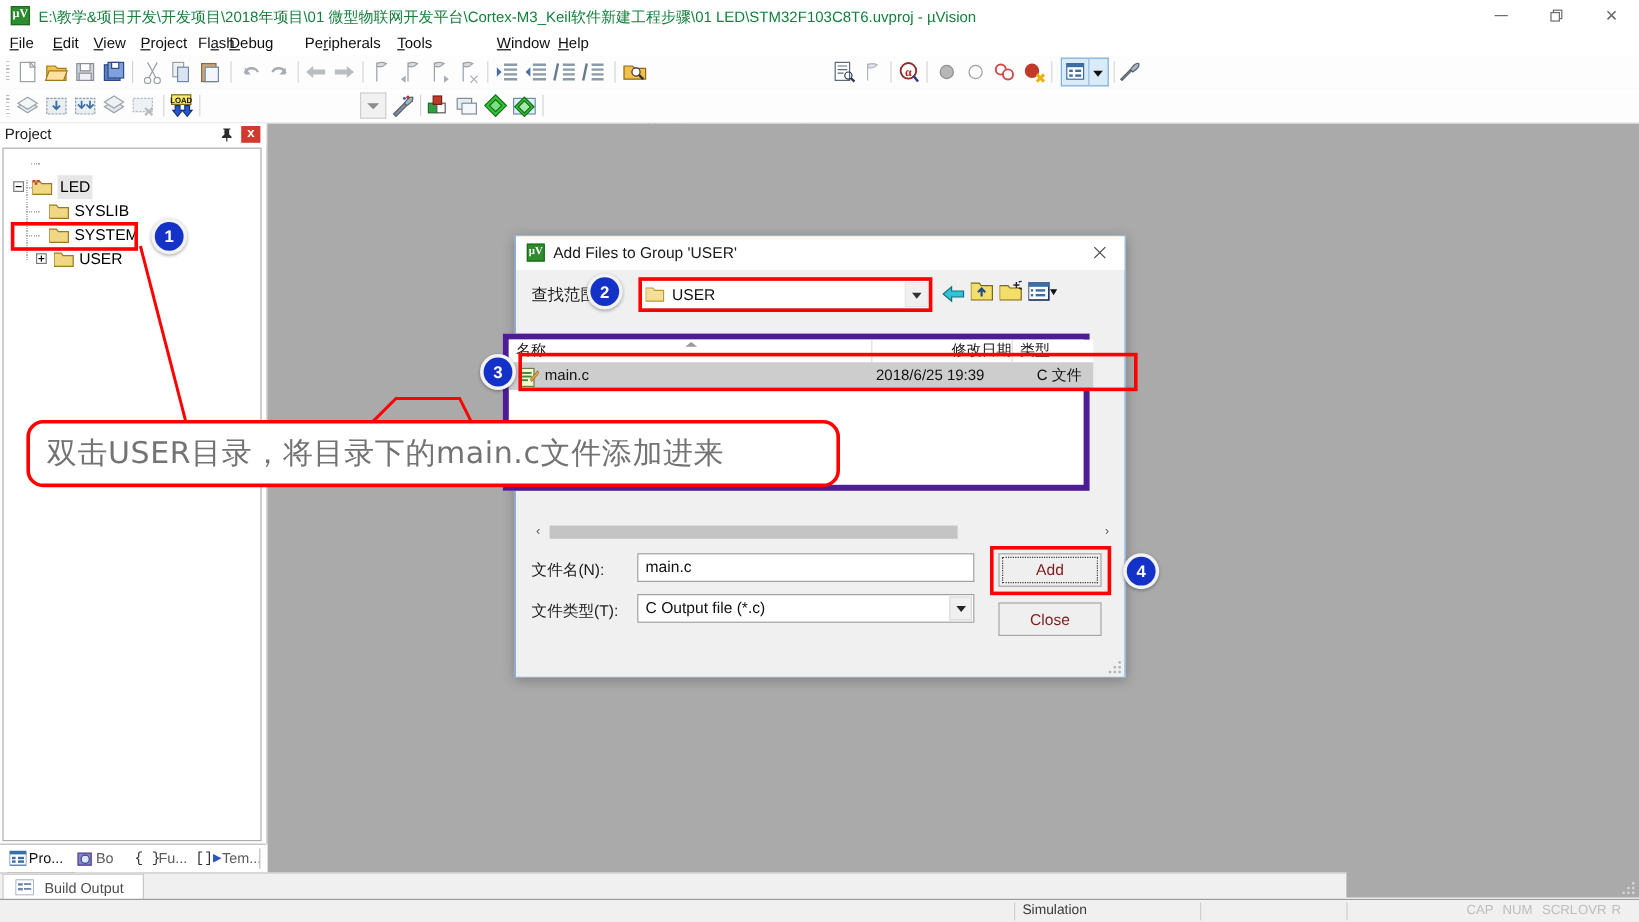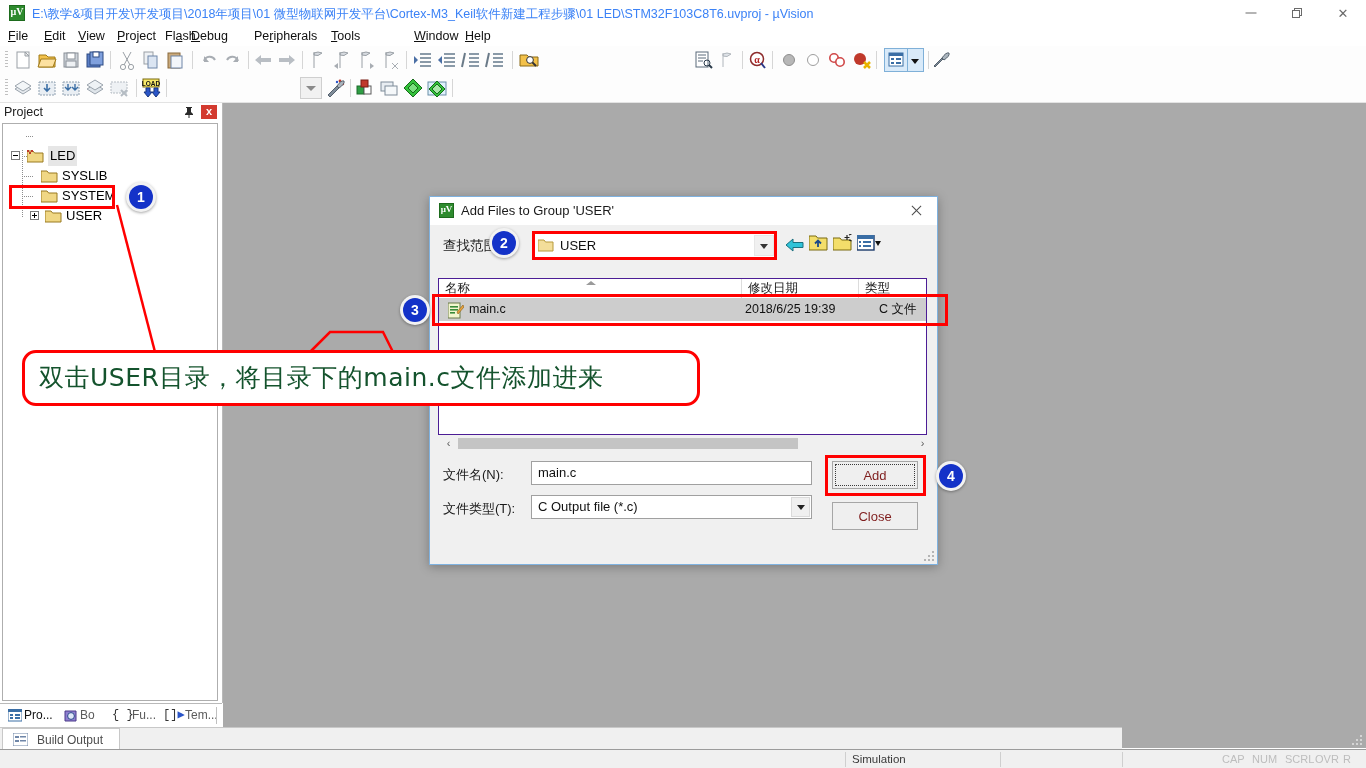--- a/index.html
+++ b/index.html
@@ -9,21 +9,21 @@
     font-size:13px;color:#000;background:#ffffff;
     -webkit-font-smoothing:antialiased;
   }
   .app{position:relative;width:1366px;height:768px;background:#fff;}
 
   
   .titlebar{position:absolute;left:0;top:0;width:1366px;height:26px;background:#ffffff;}
   .tb-icon{position:absolute;left:9px;top:5px;width:16px;height:16px;}
   .tb-icon .sq{position:absolute;left:0;top:0;width:16px;height:16px;background:#2e8b2e;border:1px solid #1d6b1d;box-sizing:border-box;}
   .tb-icon .w{position:absolute;left:1px;top:0px;width:14px;height:13px;color:#fff;font-size:10px;font-weight:bold;line-height:13px;text-align:center;font-family:"Liberation Serif",serif;}
-  .tb-title{position:absolute;left:32px;top:5px;height:18px;line-height:18px;font-size:12.5px;color:#3b82f6;white-space:nowrap;}
+  .tb-title{position:absolute;left:32px;top:5px;height:18px;line-height:18px;font-size:12.5px;color:#15803d;white-space:nowrap;}
   .winbtns{position:absolute;right:0;top:0;height:26px;}
   .winbtn{position:absolute;top:0;width:46px;height:26px;}
   .winbtn .g{position:absolute;left:50%;top:50%;transform:translate(-50%,-50%);color:#6b6b6b;font-size:13px;line-height:1;}
   #btn-min{right:92px;}
   #btn-max{right:46px;}
   #btn-close{right:0px;}
   .min-line{position:absolute;left:50%;top:50%;transform:translate(-50%,-50%);width:11px;height:1px;background:#6b6b6b;}
   .max-sq{position:absolute;left:50%;top:50%;transform:translate(-50%,-50%);width:10px;height:10px;box-sizing:border-box;}
   .max-sq i{position:absolute;border:1px solid #6b6b6b;box-sizing:border-box;}
   .max-sq i.a{left:0;top:2px;width:8px;height:8px;background:#fff;}
@@ -104,22 +104,22 @@
   .lbl{position:absolute;font-size:13px;color:#1a1a1a;line-height:18px;white-space:nowrap;}
 
   .pathcombo{position:absolute;left:533px;top:233px;width:243px;height:25px;background:#fff;
              border:1px solid #b0b0b0;box-sizing:border-box;}
   .pathcombo .fico{position:absolute;left:4px;top:4px;width:16px;height:14px;}
   .pathcombo .txt{position:absolute;left:26px;top:0;height:23px;line-height:23px;font-size:13px;color:#111;}
   .pathcombo .arrow{position:absolute;right:1px;top:1px;width:20px;height:21px;background:#f0f0f0;border:1px solid #e6e6e6;box-sizing:border-box;}
   .pathcombo .arrow:after{content:"";position:absolute;left:50%;top:50%;margin-left:-4px;margin-top:-2px;
       border-left:4px solid transparent;border-right:4px solid transparent;border-top:5px solid #333;}
 
-  .listview{position:absolute;left:438px;top:278px;width:489px;height:157px;background:#fff;
-            border:1px solid #4c1d95;box-sizing:border-box;}
+  .listview{position:absolute;left:419px;top:278px;width:489px;height:131px;background:#fff;
+            border:5px solid #4c1d95;box-sizing:border-box;}
   .lv-head{position:absolute;left:0;top:0;width:487px;height:19px;background:#fff;border-bottom:1px solid #dcdcdc;}
   .lv-col{position:absolute;top:0;height:19px;line-height:19px;font-size:12.5px;color:#1a1a1a;box-sizing:border-box;border-right:1px solid #dcdcdc;padding-left:6px;white-space:nowrap;}
   .sortcaret{position:absolute;width:0;height:0;border-left:5px solid transparent;border-right:5px solid transparent;border-bottom:4px solid #9a9a9a;}
   .lv-row{position:absolute;left:0;height:23px;background:#cdcdcd;}
   .lv-cell{position:absolute;top:0;height:23px;line-height:23px;font-size:12.5px;color:#111;white-space:nowrap;}
   .fileicon{position:absolute;left:9px;top:4px;width:15px;height:16px;}
 
   .hscroll{position:absolute;left:441px;top:436px;width:489px;height:15px;background:#f0f0f0;}
   .hscroll .trackbtn{position:absolute;top:0;width:15px;height:15px;color:#5c5c5c;font-size:11px;line-height:15px;text-align:center;}
   .hscroll .thumb{position:absolute;left:17px;top:2px;width:340px;height:11px;background:#c4c4c4;}
@@ -138,21 +138,21 @@
 
   
   .redbox{position:absolute;border:3px solid #ff0000;box-sizing:border-box;}
   .circ{position:absolute;width:30px;height:30px;border-radius:50%;background:#f2f2f2;
         box-shadow:0 1px 3px rgba(0,0,0,.35);}
   .circ .inner{position:absolute;left:3px;top:3px;width:24px;height:24px;border-radius:50%;
         background:#1432c8;color:#fff;font-size:14px;font-weight:bold;line-height:24px;text-align:center;
         font-family:"Liberation Sans",sans-serif;}
   .callout{position:absolute;left:22px;top:350px;width:678px;height:56px;
            border:3px solid #ff0000;border-radius:14px;background:#fff;box-sizing:border-box;}
-  .callout .txt{position:absolute;left:14px;top:0;height:50px;line-height:50px;font-size:25px;color:#14532d;
+  .callout .txt{position:absolute;left:14px;top:0;height:50px;line-height:50px;font-size:25px;color:#737373;
            font-family:"DejaVu Sans",sans-serif;white-space:nowrap;letter-spacing:0.5px;}
   .leader{position:absolute;left:0;top:0;width:1366px;height:768px;pointer-events:none;}
 </style>
 </head>
 <body>
 
 <div class="app">
 
   <div class="titlebar">
     <div class="tb-icon">
@@ -737,21 +737,21 @@
           <rect x="2" y="10" width="2" height="2"></rect>
           <rect x="6" y="10" width="8" height="2"></rect>
         </g>
         <path d="M18 6 L24 6 L21 11 Z" fill="#111"></path>
       </svg>
   </div>
 
   <div class="listview">
     <div class="lv-head">
       <div class="lv-col" style="left:0;width:303px;">名称</div>
-      <div class="lv-col" style="left:303px;width:117px;">修改日期</div>
+      <div class="lv-col" style="left:303px;width:117px;text-align:right;">修改日期</div>
       <div class="lv-col" style="left:420px;width:67px;border-right:none;">类型</div>
       <span class="sortcaret" style="left:147px;top:2px;"></span>
     </div>
     <div class="lv-row" style="top:19px;width:487px;">
       <span class="fileicon">
         <svg width="16" height="17">
             <rect x="0" y="1" width="12" height="15" fill="#f3f6cf" stroke="#6a7a4a"></rect>
             <g fill="#3a8a3a">
               <rect x="2" y="4" width="8" height="1.6"></rect>
               <rect x="2" y="7" width="8" height="1.6"></rect>

